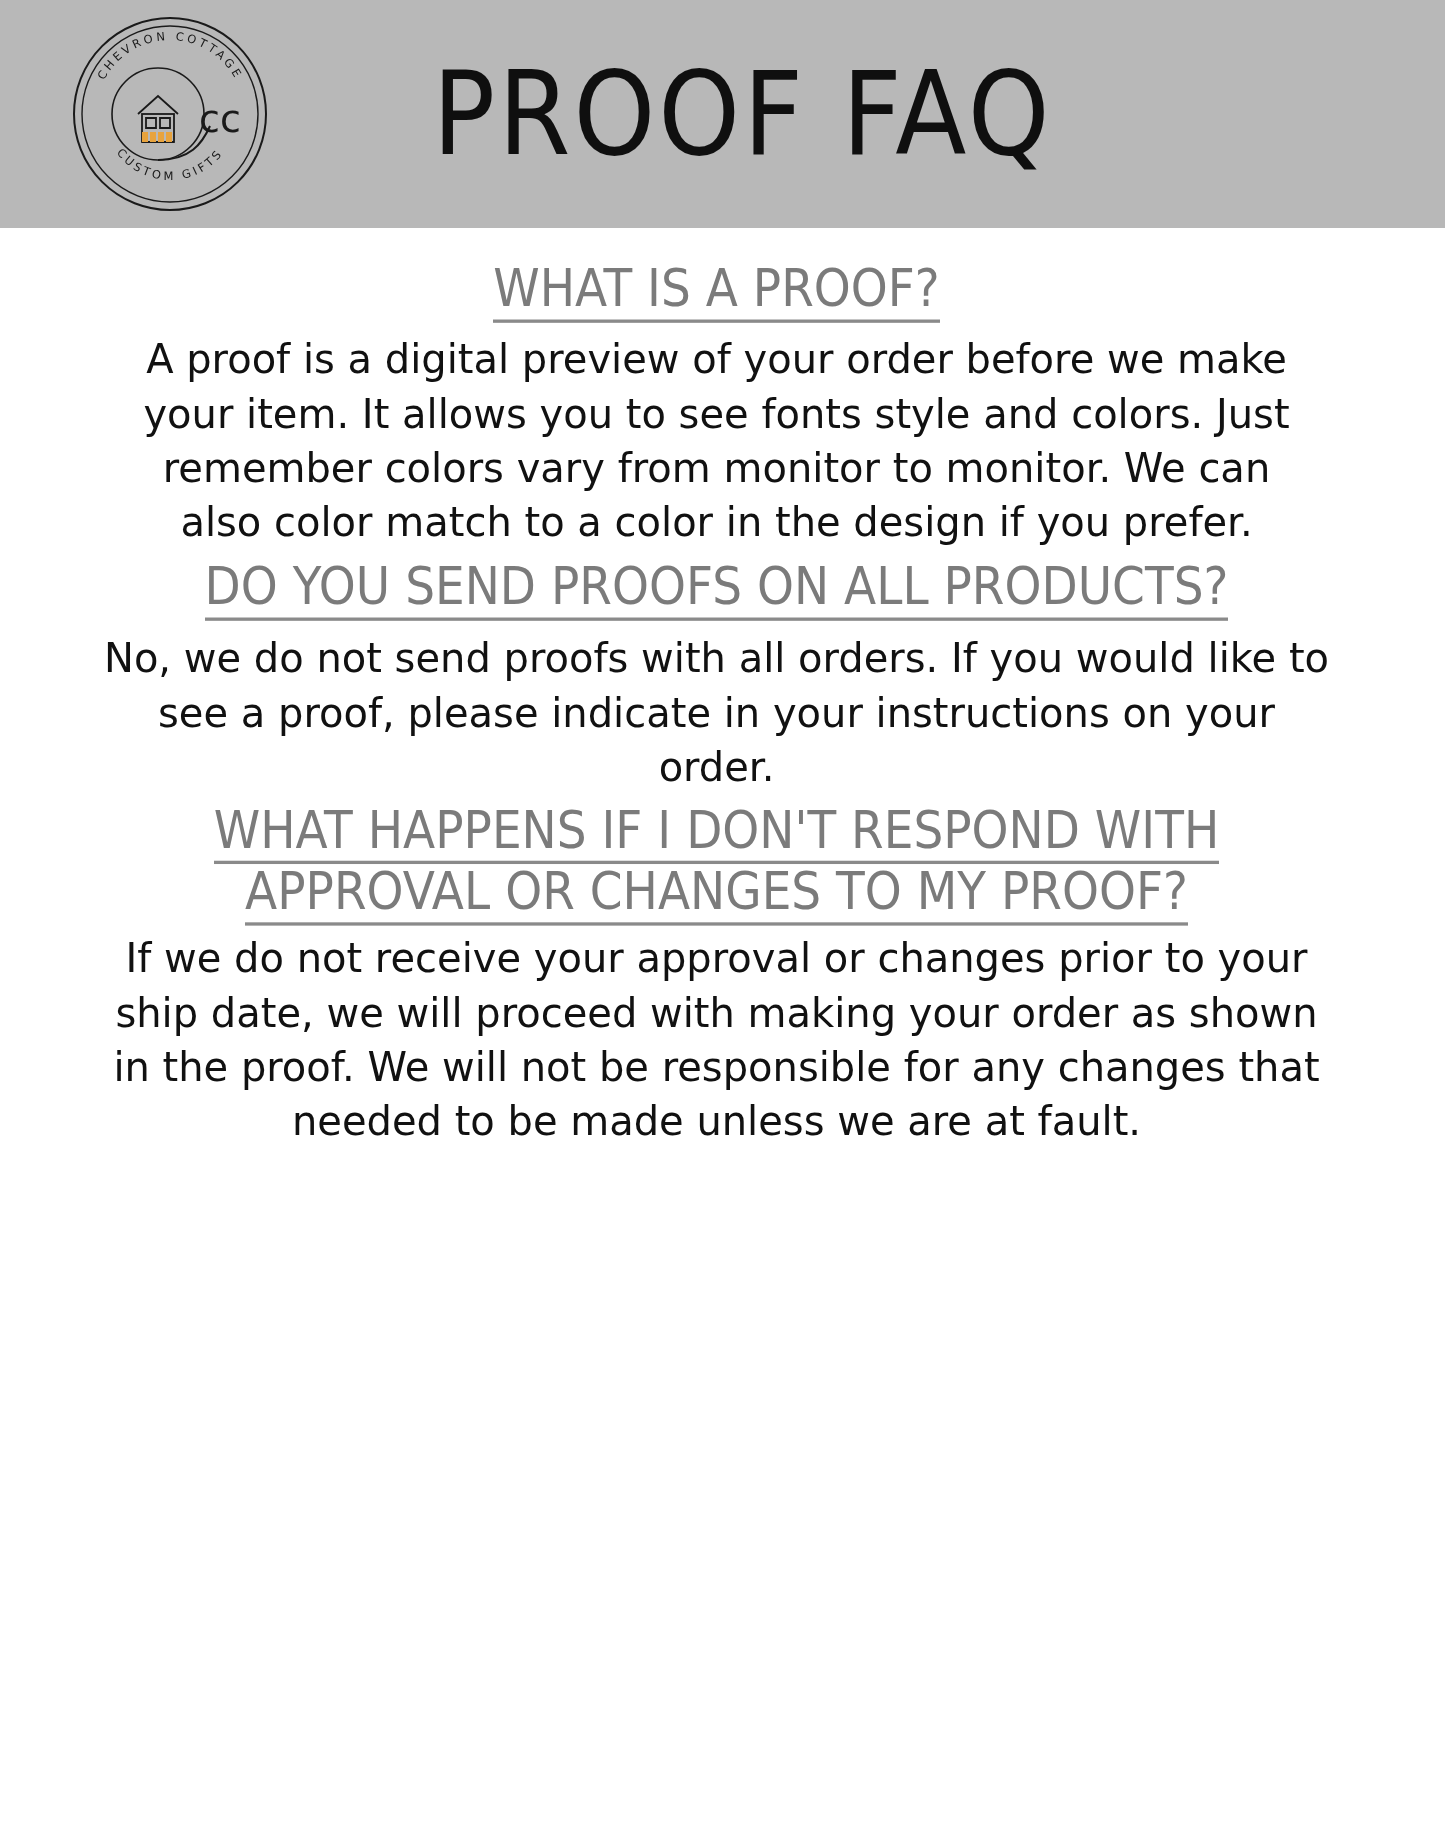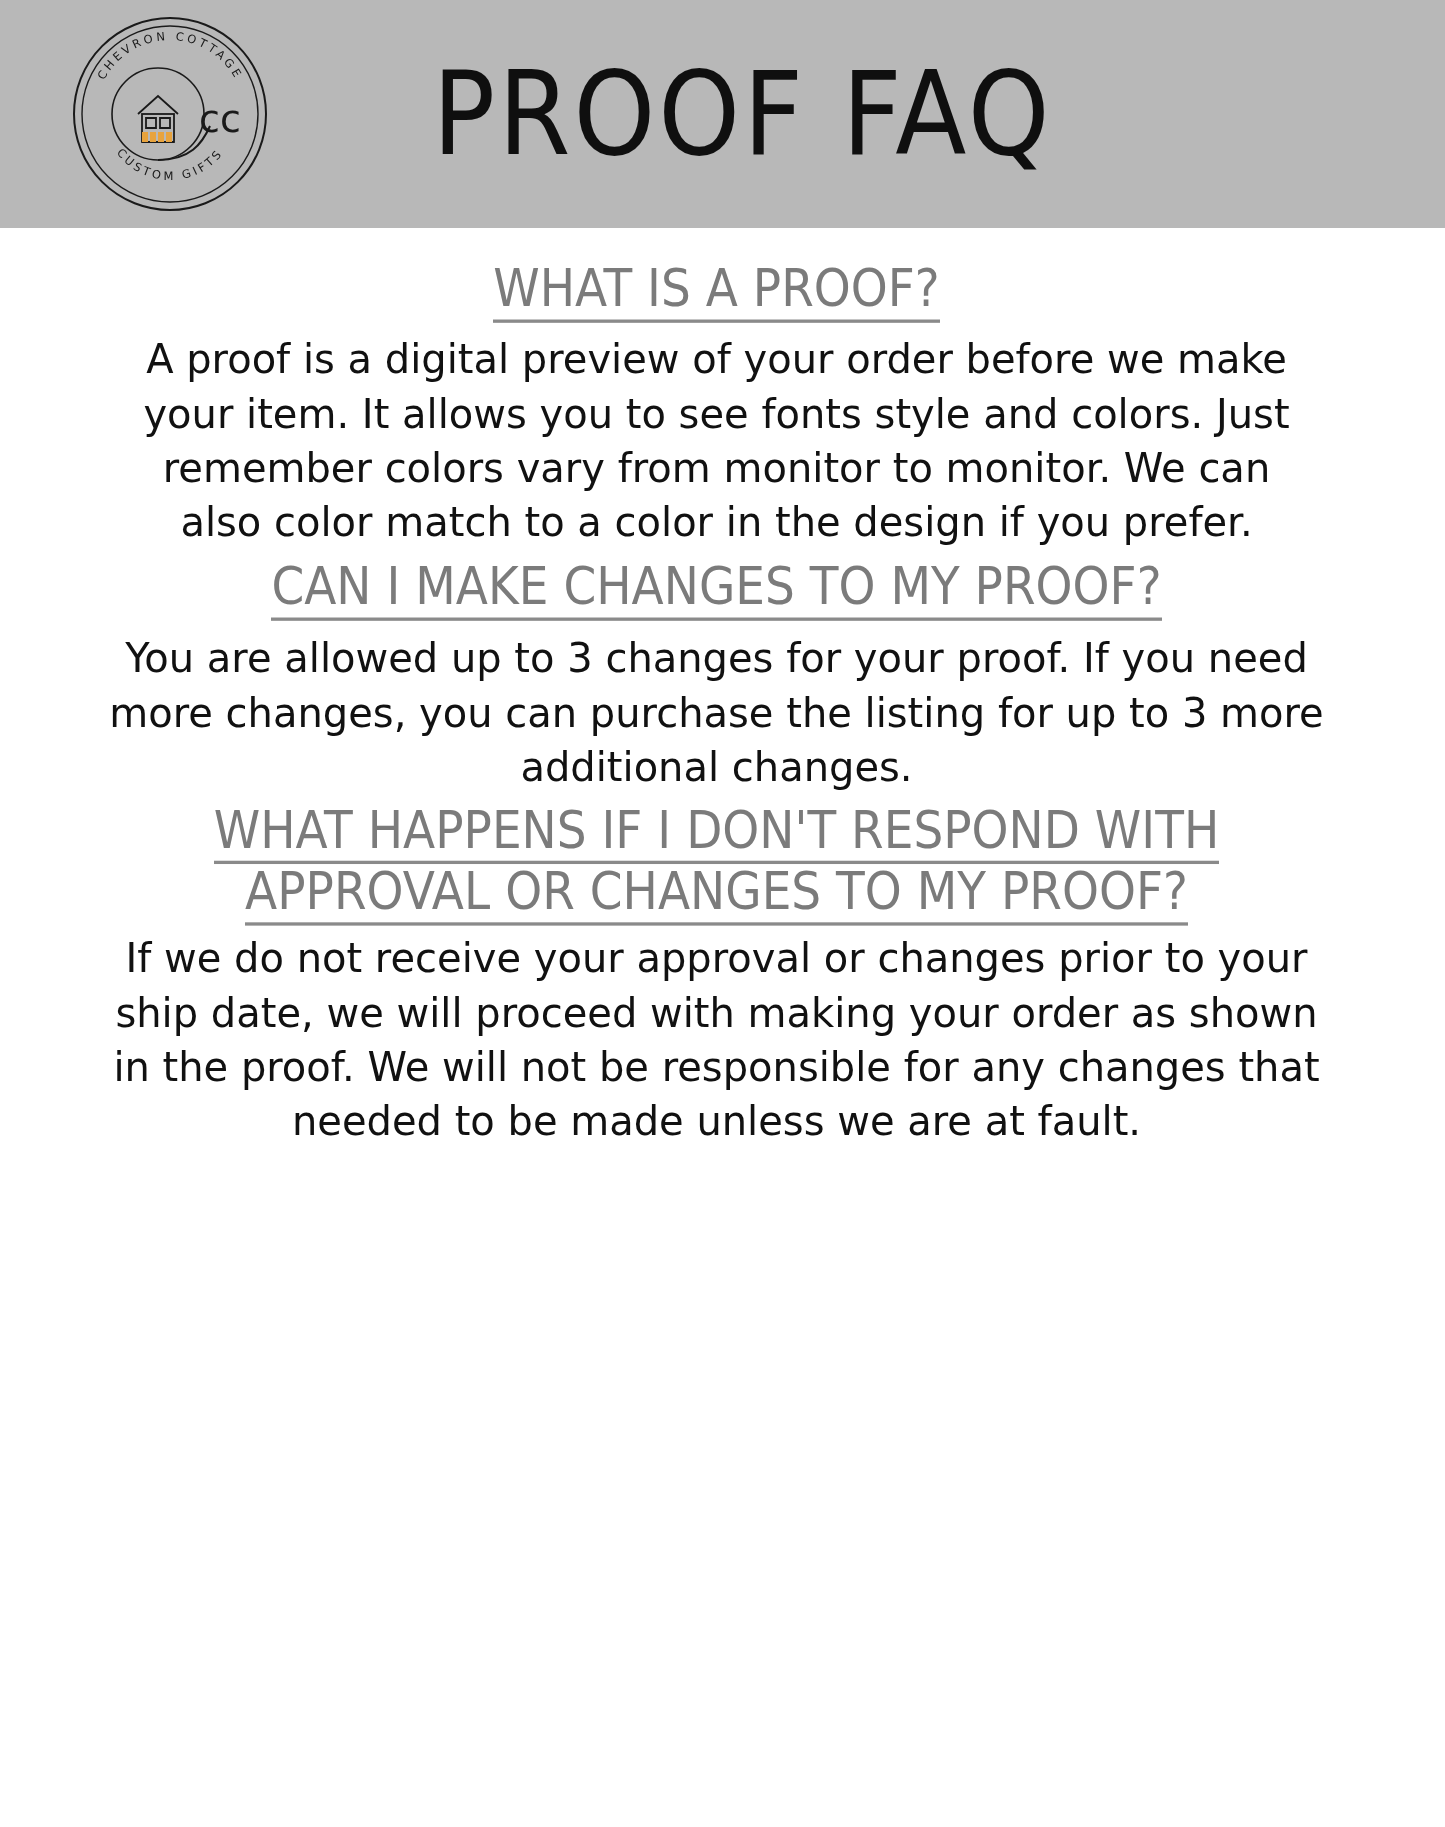--- a/index.html
+++ b/index.html
@@ -159,28 +159,28 @@
 
   <div class="content">
 
     <div class="faq-item">
       <div class="faq-question">
         <span class="qline">WHAT IS A PROOF?</span>
       </div>
       <div class="faq-answer">A proof is a digital preview of your order before we make your item.  It allows you to see fonts style and colors.  Just remember colors vary from monitor to monitor.  We can also color match to a color in the design if you prefer.</div>
     </div>
 
+    <div class="faq-item">
+      <div class="faq-question q-wide">
+        <span class="qline">DO YOU SEND PROOFS ON ALL PRODUCTS?</span>
+      </div>
+      <div class="faq-answer a-wide">No, we do not send proofs with all orders.  If you would like to see a proof, please indicate in your instructions on your order.</div>
+    </div>
 
 
-    <div class="faq-item">
-      <div class="faq-question">
-        <span class="qline">CAN I MAKE CHANGES TO MY PROOF?</span>
-      </div>
-      <div class="faq-answer a-wide">You are allowed up to 3 changes for your proof.  If you need more changes, you can purchase the listing for up to 3 more additional changes.</div>
-    </div>
 
     <div class="faq-item">
       <div class="faq-question q-wide">
         <span class="qline">WHAT HAPPENS IF I DON'T RESPOND WITH</span>
         <span class="qline">APPROVAL OR CHANGES TO MY PROOF?</span>
       </div>
       <div class="faq-answer a-wide">If we do not receive your approval or changes prior to your ship date, we will proceed with making your order as shown in the proof.  We will not be responsible for any changes that needed to be made unless we are at fault.</div>
     </div>
 
   </div>

